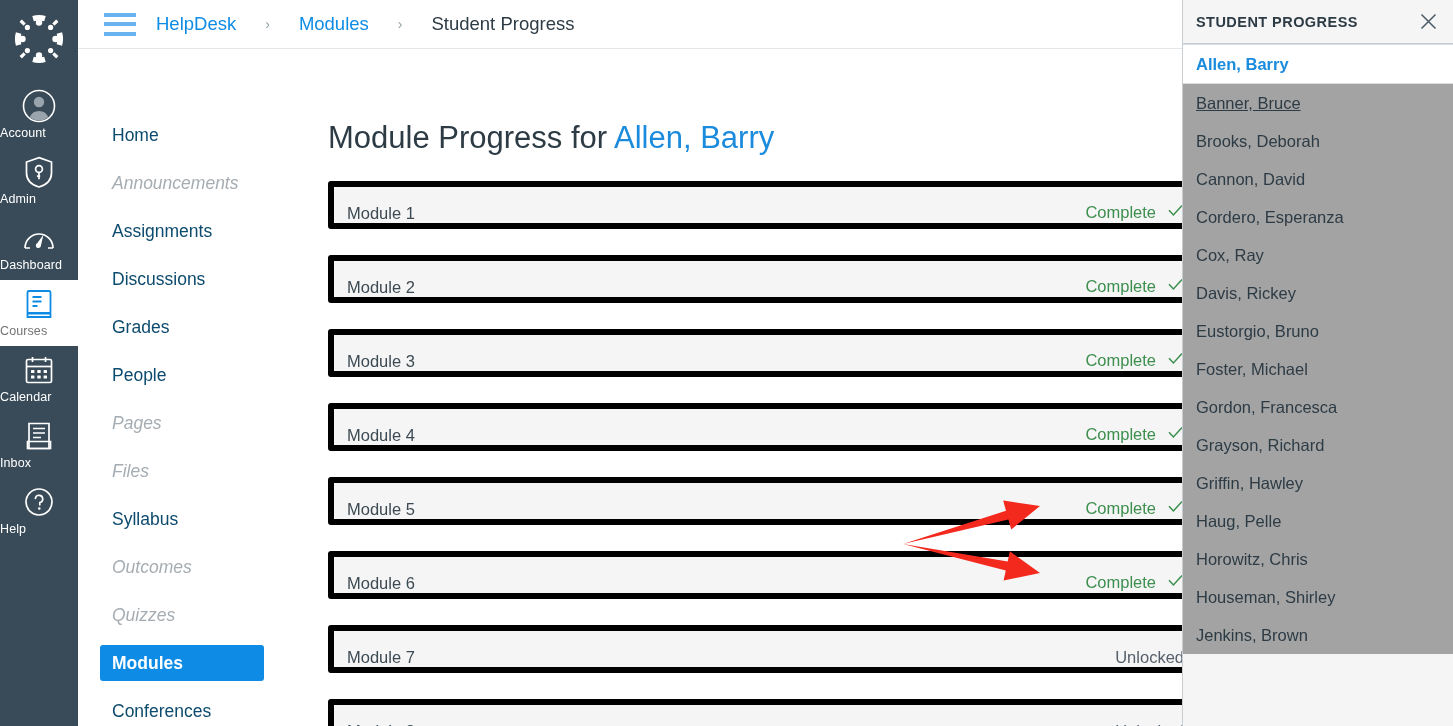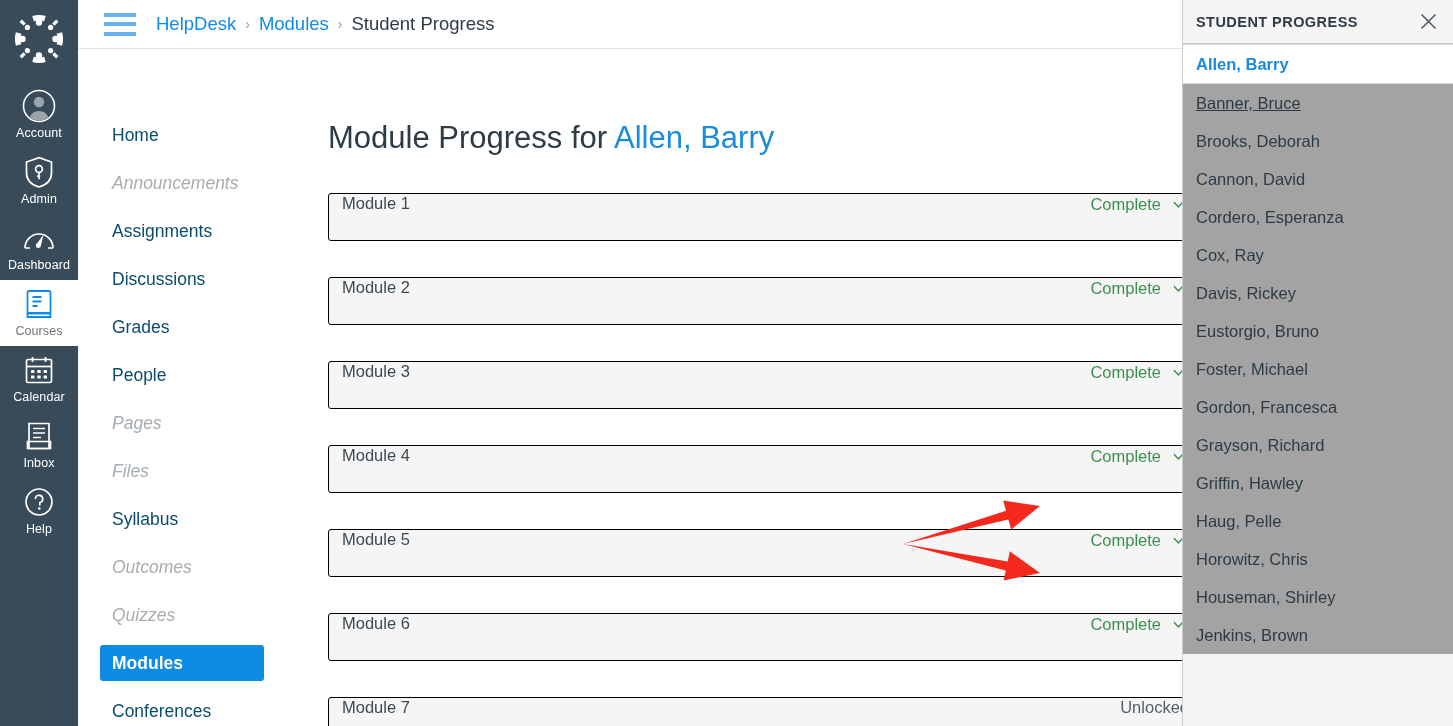--- a/index.html
+++ b/index.html
@@ -20,21 +20,21 @@
     display: flex; flex-direction: column;
     align-items: center;
     padding-top: 8px;
     position: relative;
     overflow: hidden;
   }
   .canvas-logo { width: 54px; height: 54px; margin-top: 4px; margin-bottom: 16px; }
   .gnav-item {
     width: 78px;
     padding: 7px 0 7px 0;
-    display: flex; flex-direction: column; align-items: center;
+    display: flex; flex-direction: column; 
     text-decoration: none;
     color: #ffffff;
     cursor: pointer;
   }
   .gnav-item .gicon { height: 34px; display:flex; align-items:center; justify-content:center; }
   .gnav-item .glabel {
     font-size: 12.5px; line-height: 15px; margin-top: 3px;
     font-family: "Liberation Sans", sans-serif;
     letter-spacing: 0.1px;
   }
@@ -46,21 +46,21 @@
   .right-area { flex: 1 1 auto; height: 726px; position: relative; display: flex; flex-direction: column; min-width:0;}
   .topbar {
     height: 49px; flex: 0 0 49px;
     display: flex; align-items: center;
     padding-left: 26px;
     border-bottom: 1px solid #e3e6e8;
     background: #fff;
   }
   .hamburger { width: 32px; height: 23px; display:flex; flex-direction:column; justify-content:space-between; cursor:pointer; margin-right: 20px;}
   .hamburger span { display:block; height: 4px; background: #68b3f0; border-radius: 0; }
-  .crumbs { display: flex; align-items: center; font-size: 18.5px; }
+  .crumbs { display: flex; align-items: center; font-size: 18.5px; gap: 20px; }
   .crumb { color: #0e8ce5; text-decoration: none; cursor: pointer; }
   .crumb.current { color: #2d3b45; cursor: default; }
   .crumb-sep { color: #93a0a8; margin: 0 9px; font-size: 14px; }
 
   
   .body-row { flex: 1 1 auto; display: flex; min-height: 0; position: relative; }
 
   
   .course-nav {
     width: 200px; flex: 0 0 200px;
@@ -93,33 +93,33 @@
   .main {
     flex: 1 1 auto;
     min-width: 0;
     padding: 70px 0 0 50px;
     position: relative;
   }
   .page-title {
     font-size: 31px;
     font-weight: normal;
     line-height: 38px;
-    margin-bottom: 36px;
+    margin-bottom: 24px;
     white-space: nowrap;
   }
   .page-title .student-name { color: #1a8bdd; }
   .module-list { width: 876px; }
   .module-row {
     height: 48px;
     background: #f5f5f5;
-    border: 1px solid #000000;
+    border: 6px solid #000000;
     border-radius: 3px;
-    margin-bottom: 36px;
+    margin-bottom: 26px;
     display: flex;
-    align-items: flex-start;
+    align-items: flex-end;
     justify-content: space-between;
     padding: 0 14px 0 13px;
   }
   .module-name { font-size: 16.5px; color: #3c4a53; }
   .module-status { font-size: 16.5px; color: #55606a; display: flex; align-items: center; gap: 11px; white-space: nowrap;}
   .module-status.complete { color: #3d8f4e; }
   .check-icon { display: inline-block; }
 
   
   .arrows-overlay {

